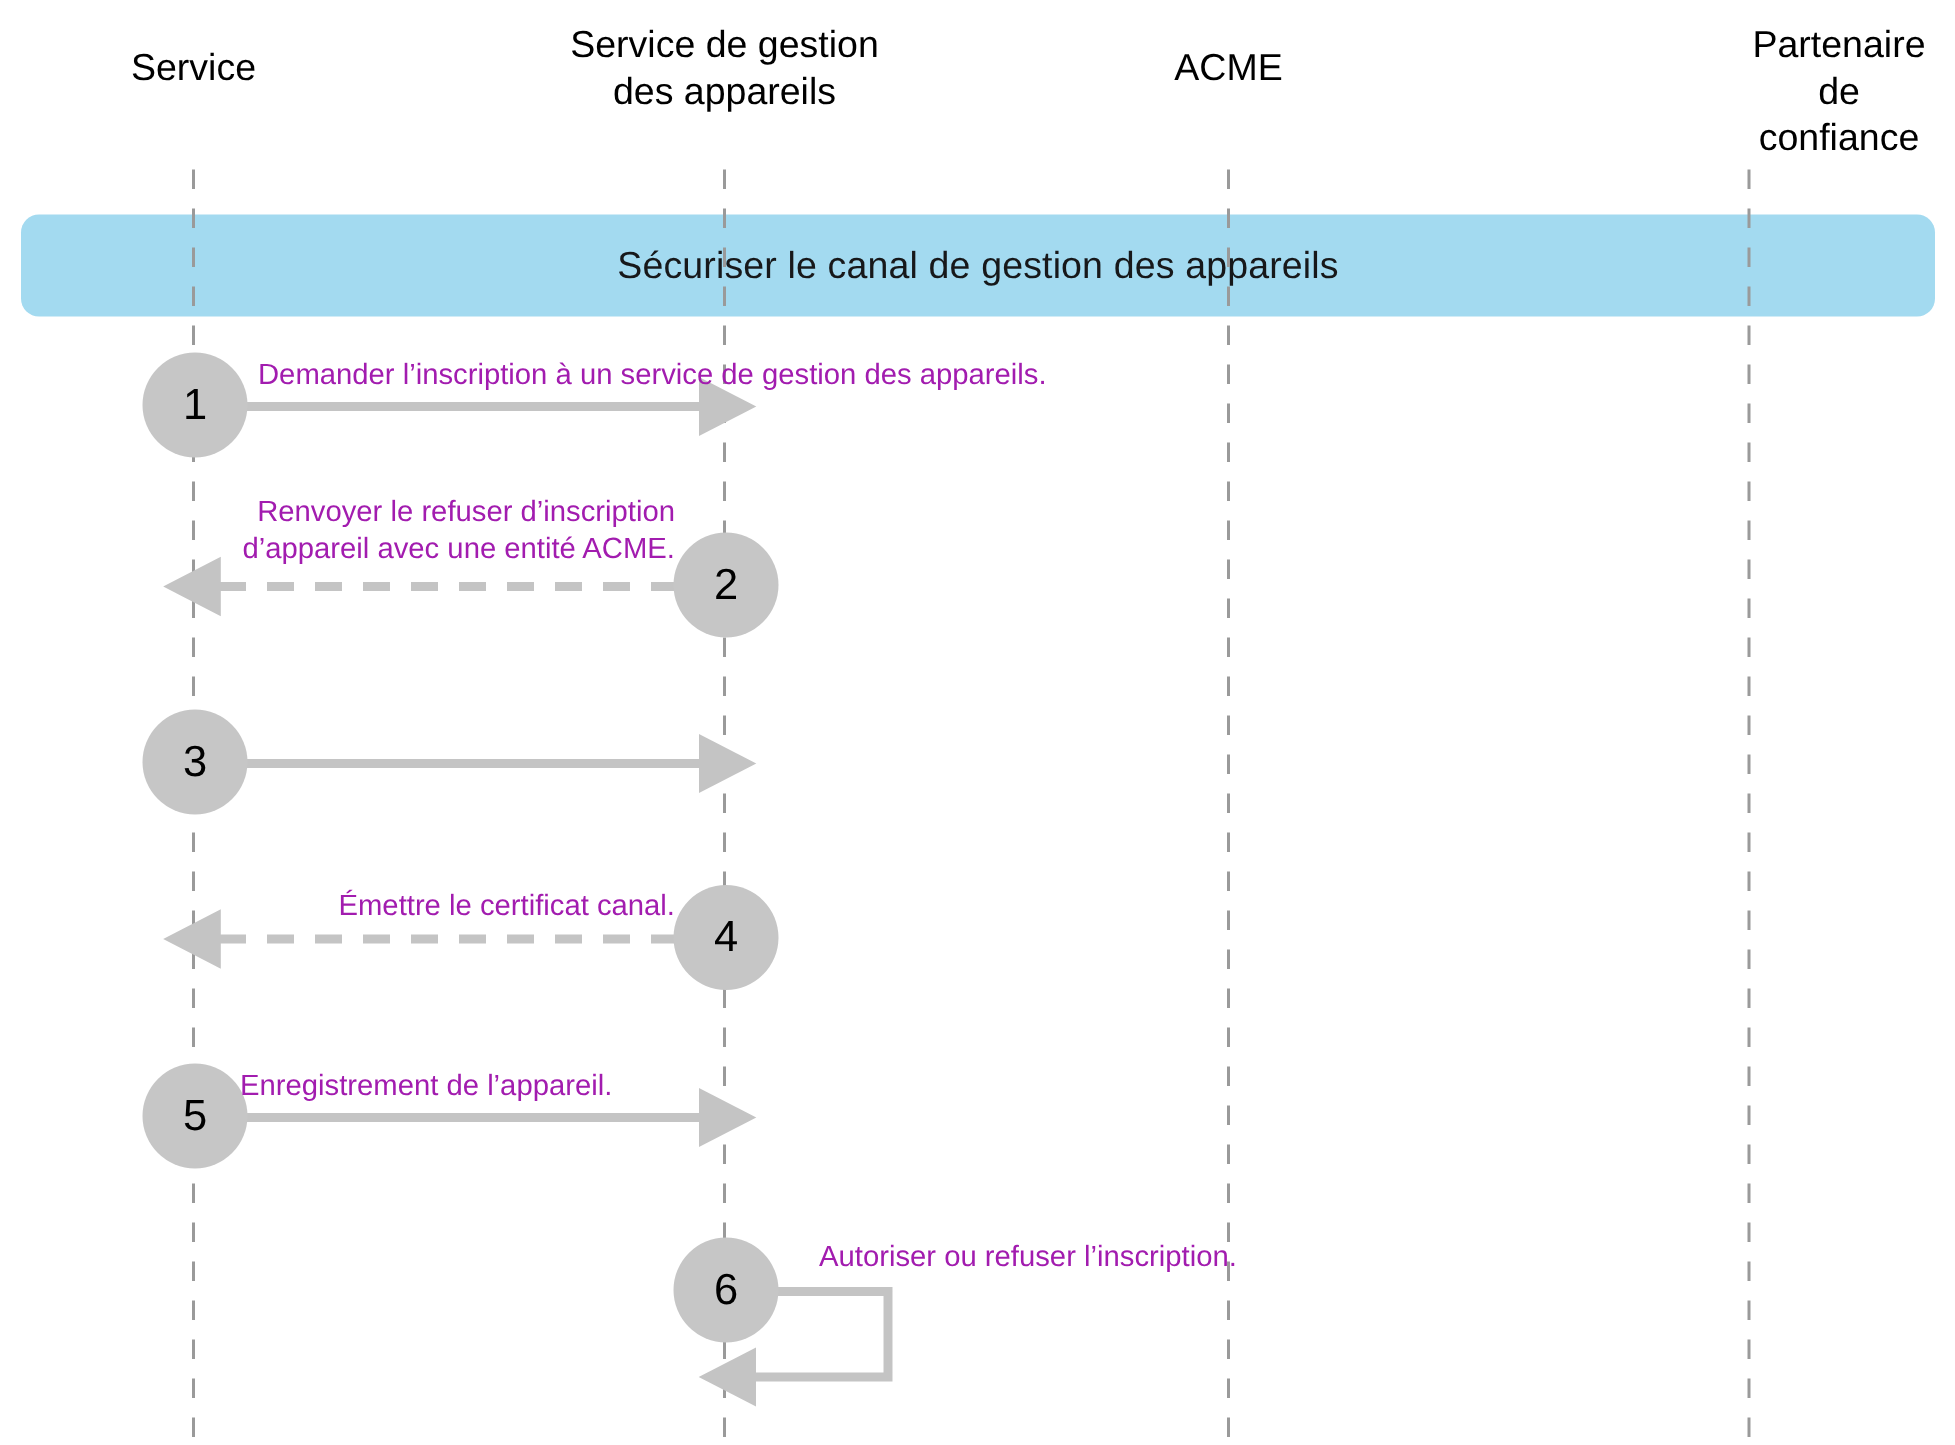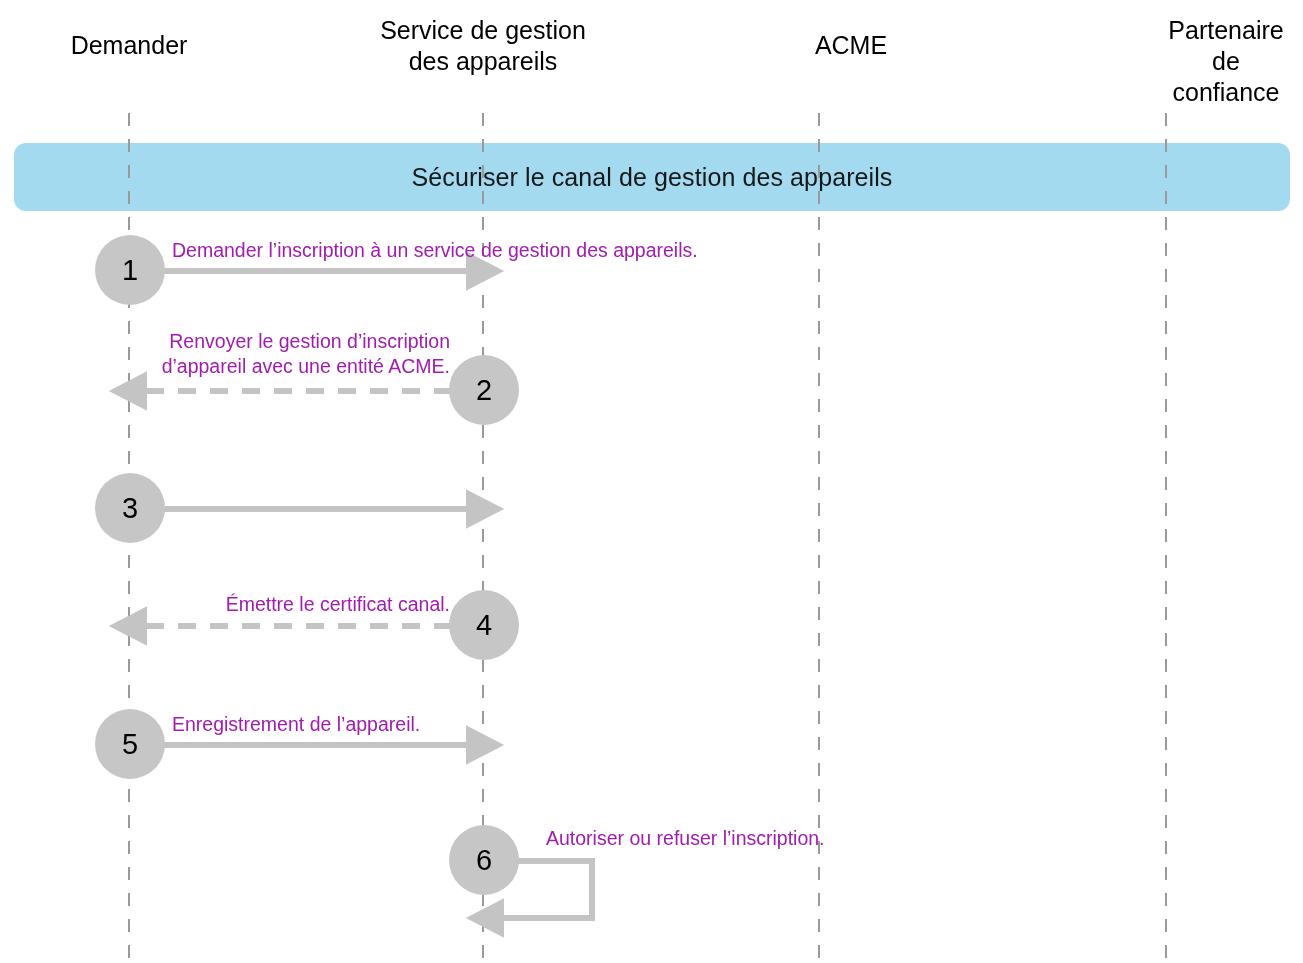--- a/index.html
+++ b/index.html
@@ -121,42 +121,42 @@
 
     <g>
       <line x1="160" y1="745" x2="467" y2="745" stroke="#c4c4c4" stroke-width="6" marker-end="url(#arrow-right)"></line>
     </g>
 
     <g>
       <path d="M 510 861 L 592 861 L 592 918 L 503 918" fill="none" stroke="#c4c4c4" stroke-width="6" stroke-linejoin="miter" marker-end="url(#arrow-left)"></path>
     </g>
   </svg>
 
-  <div class="lifeline-header" style="left:129px; top:30px;">Demander</div>
+  <div class="lifeline-header" style="left:129px; top:30px;">Service</div>
   <div class="lifeline-header" style="left:483px; top:15px;">Service de gestion
 des appareils</div>
-  <div class="lifeline-header" style="left:851px; top:30px;">ACME</div>
+  <div class="lifeline-header" style="left:819px; top:30px;">ACME</div>
   <div class="lifeline-header" style="left:1226px; top:15px;">Partenaire de
 confiance</div>
 
   <div class="banner">
     <span class="banner-text">Sécuriser le canal de gestion des appareils</span>
   </div>
 
   <div class="step-circle" style="left:130px; top:270px;">1</div>
   <div class="msg-label left-aligned" style="left:172px; top:238px;">Demander l’inscription à un service de gestion des appareils.</div>
 
   <div class="step-circle" style="left:484px; top:390px;">2</div>
-  <div class="msg-label right-aligned" style="left:450px; top:329px;">Renvoyer le gestion d’inscription
+  <div class="msg-label right-aligned" style="left:450px; top:329px;">Renvoyer le refuser d’inscription
 d’appareil avec une entité ACME.</div>
 
   <div class="step-circle" style="left:130px; top:508px;">3</div>
 
   <div class="step-circle" style="left:484px; top:625px;">4</div>
   <div class="msg-label right-aligned" style="left:450px; top:592px;">Émettre le certificat canal.</div>
 
   <div class="step-circle" style="left:130px; top:744px;">5</div>
-  <div class="msg-label left-aligned" style="left:172px; top:712px;">Enregistrement de l’appareil.</div>
+  <div class="msg-label left-aligned" style="left:160px; top:712px;">Enregistrement de l’appareil.</div>
 
   <div class="step-circle" style="left:484px; top:860px;">6</div>
   <div class="msg-label left-aligned" style="left:546px; top:826px;">Autoriser ou refuser l’inscription.</div>
 
 </div>
 
 </body></html>

